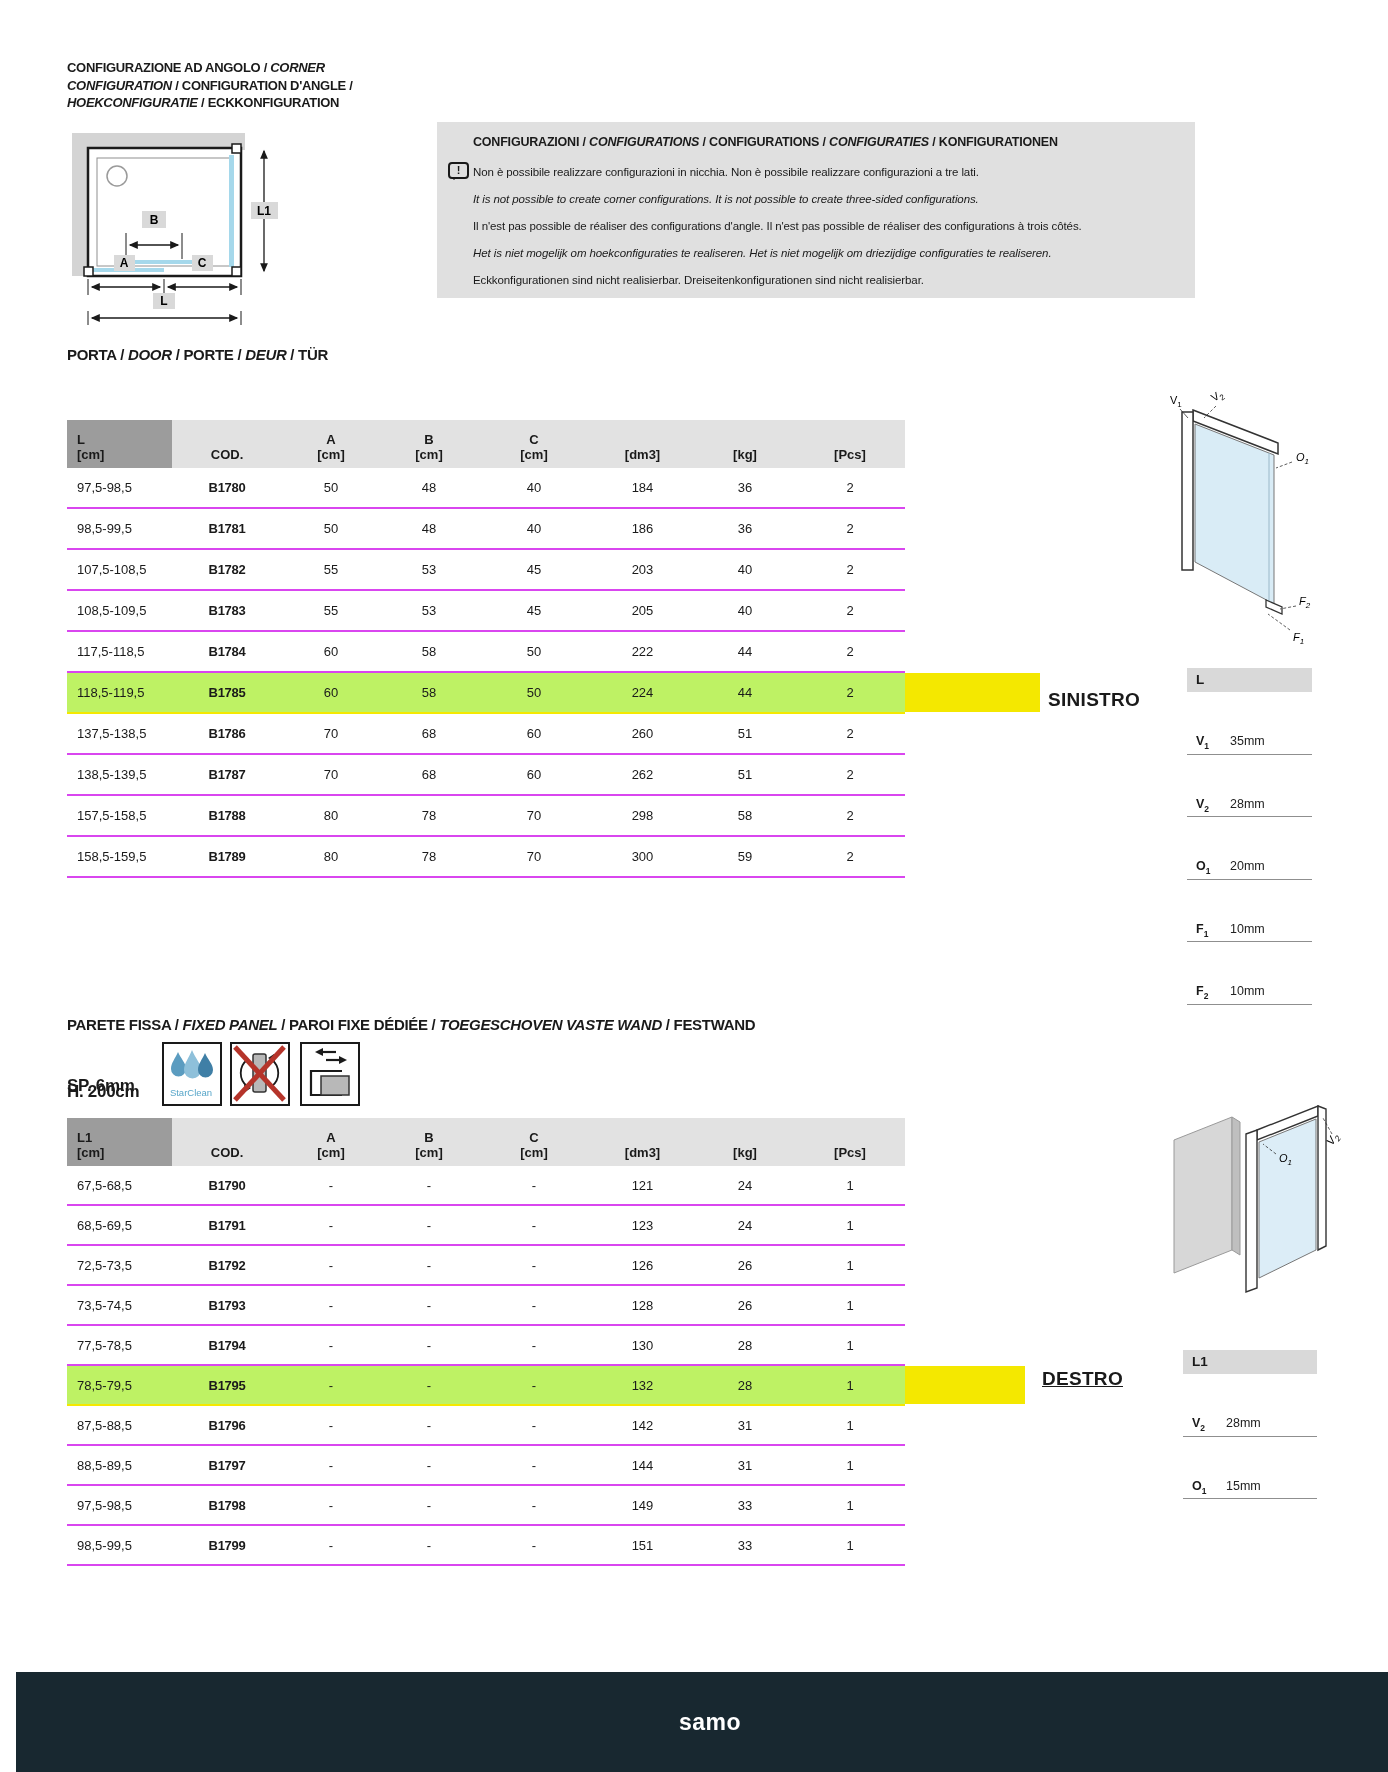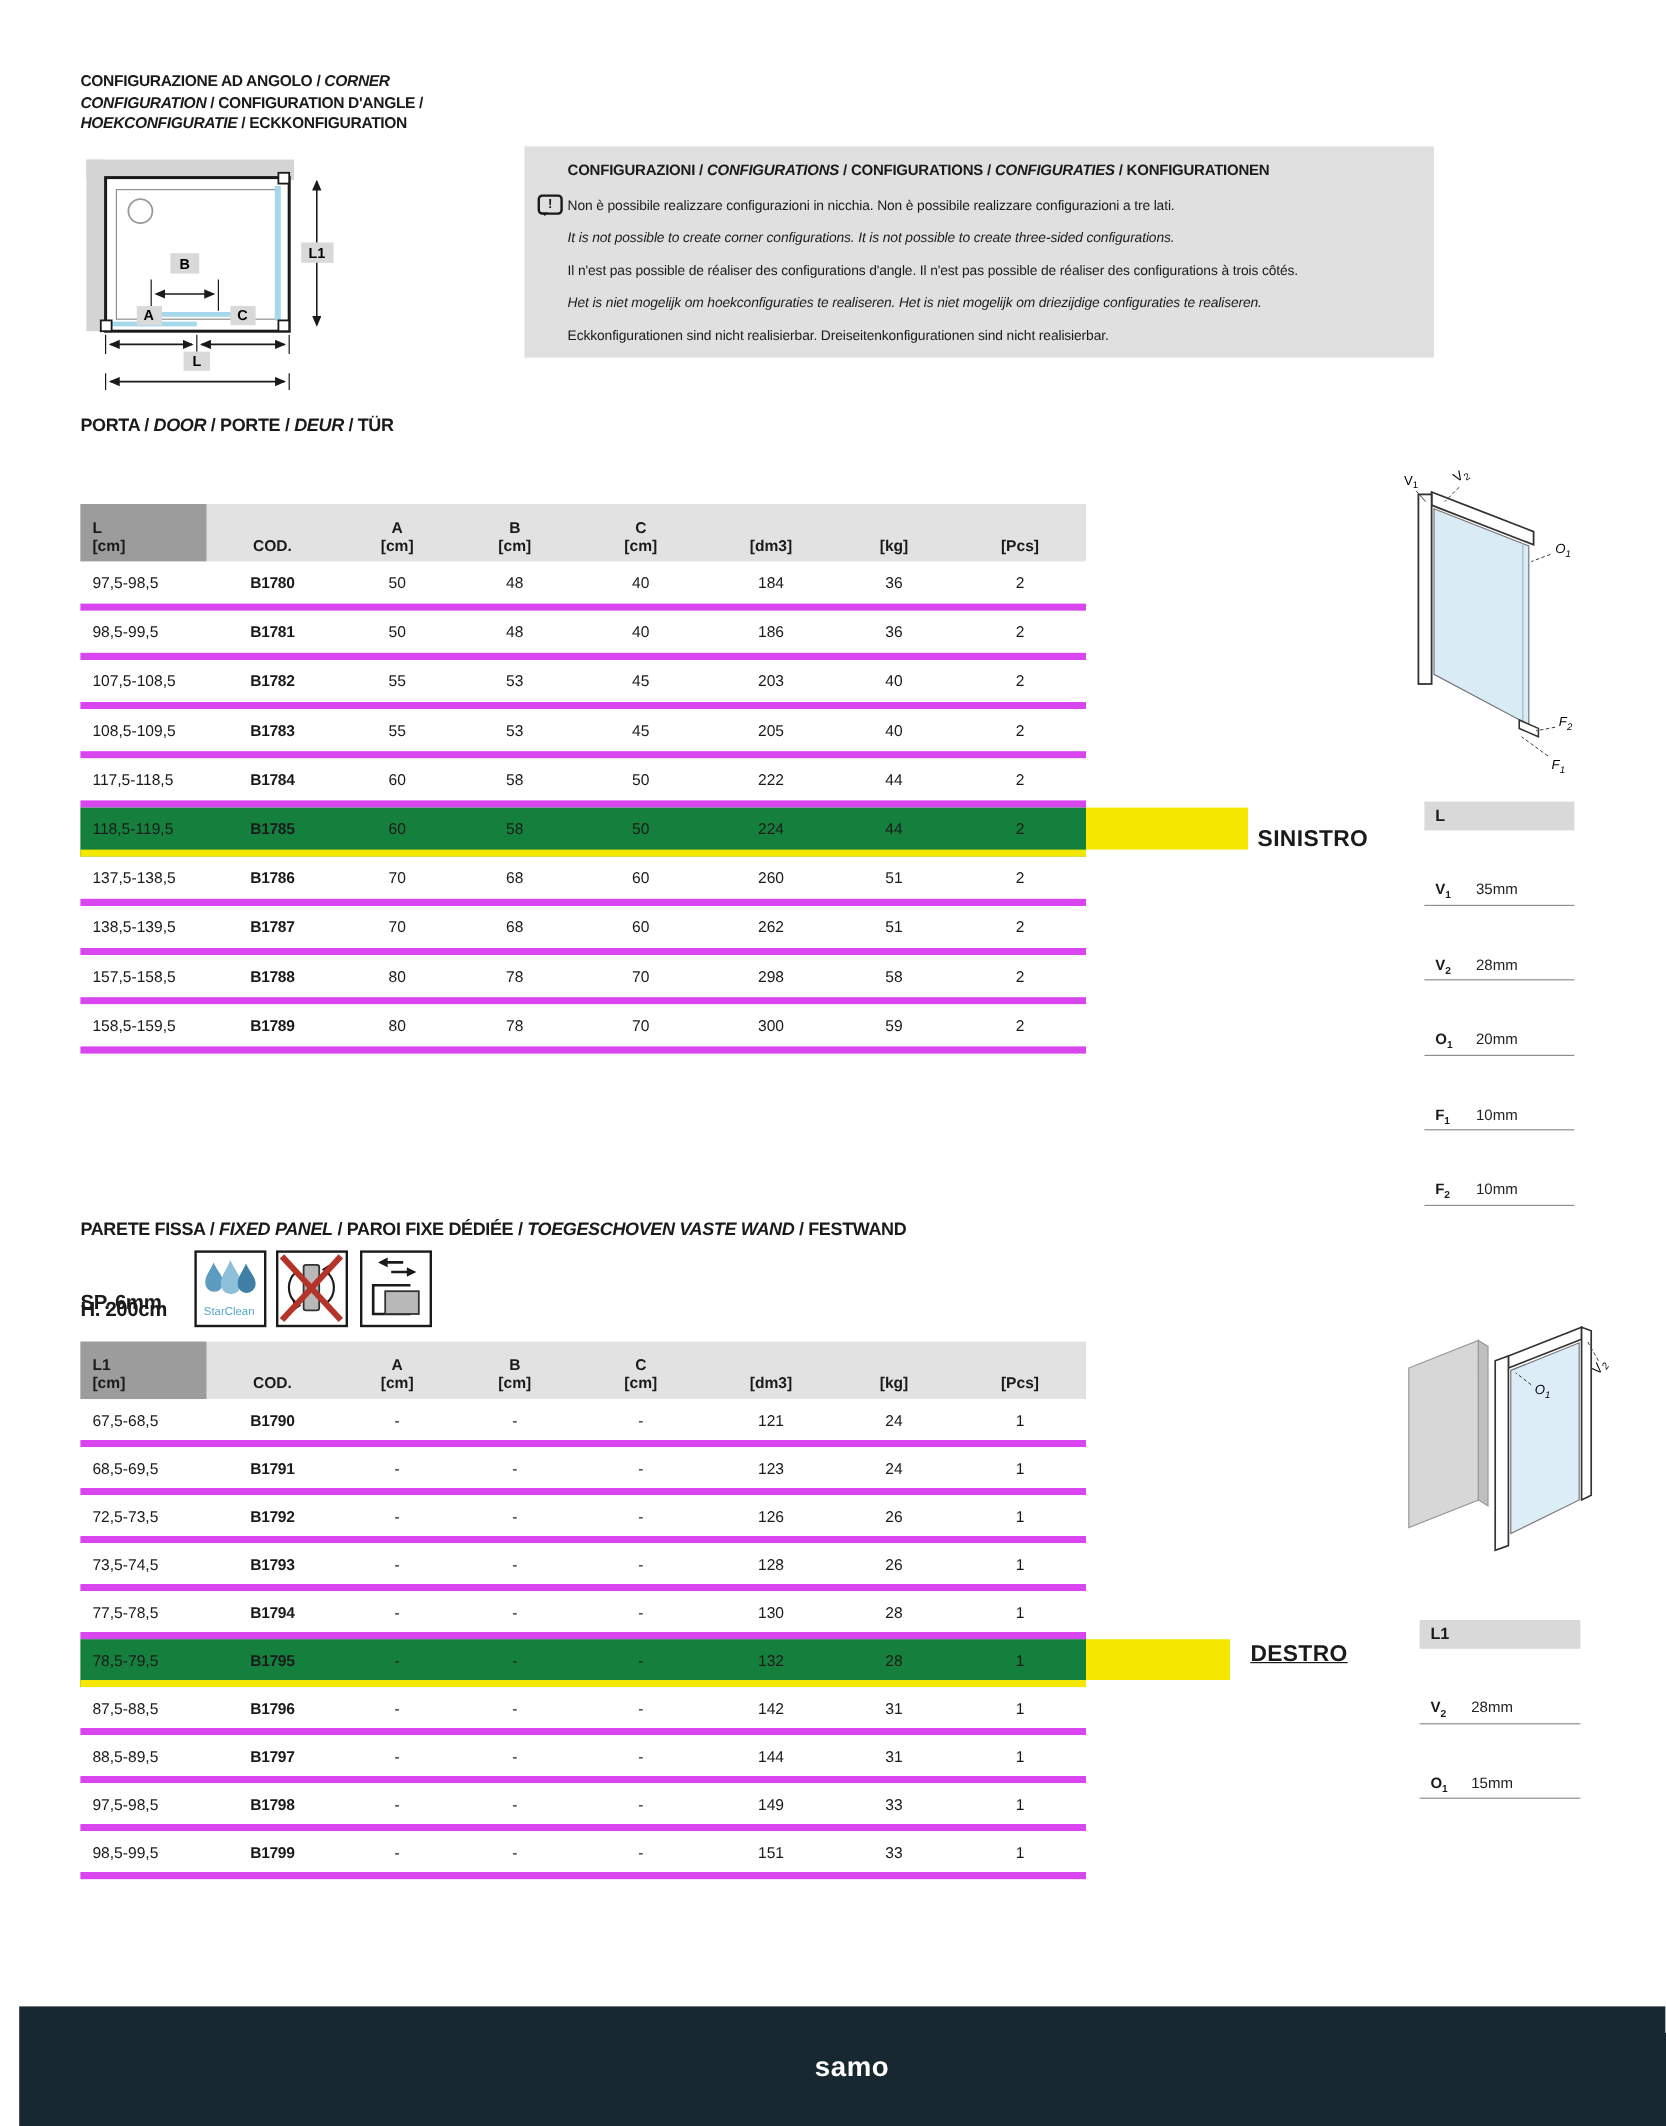--- a/index.html
+++ b/index.html
@@ -26,29 +26,29 @@
   .sec-title{position:absolute;font-weight:bold;font-size:15px;letter-spacing:-0.3px;white-space:nowrap;}
 
   
   .table{position:absolute;width:838px;font-size:13px;}
   .thead{display:flex;height:48px;background:#e2e2e2;font-weight:bold;}
   .th{display:flex;flex-direction:column;justify-content:flex-end;align-items:center;
       padding-bottom:6px;line-height:15px;}
   .th.first{background:#9c9c9c;align-items:flex-start;padding-left:10px;}
   .w0{width:105px;}.w1{width:110px;}.w2{width:98px;}.w3{width:98px;}
   .w4{width:112px;}.w5{width:105px;}.w6{width:100px;}.w7{width:110px;}
-  .trow{display:flex;align-items:center;border-bottom:6px solid #d946ef;position:relative;background:#fff;}
+  .trow{display:flex;align-items:center;border-bottom:2px solid #d946ef;position:relative;background:#fff;}
   .t1 .trow{height:41px;}
   .t2 .trow{height:40px;}
   .tc{text-align:center;}
   .tc0{width:105px;text-align:left;padding-left:10px;}
   .tc1{width:110px;font-weight:bold;letter-spacing:-0.3px;}
   .tc2{width:98px;}.tc3{width:98px;}.tc4{width:112px;}
   .tc5{width:105px;}.tc6{width:100px;}.tc7{width:110px;}
-  .hilite{background:#15803d;border-bottom-color:#f4e800;justify-content:flex-end;}
+  .hilite{background:#bef264;border-bottom-color:#f4e800;justify-content:flex-end;}
   .hilite::after{content:"";position:absolute;left:838px;top:0;height:100%;background:#f4e800;}
   .t1 .hilite::after{width:135px;}
   .t2 .hilite::after{width:120px;}
 
   .side-label{position:absolute;font-size:19px;font-weight:bold;letter-spacing:0.3px;}
 
   
   .dims{position:absolute;font-size:12.5px;}
   .dims-head{background:#d9d9d9;font-weight:bold;font-size:13.5px;padding:4px 9px 5px;}
   .dimrow{display:flex;align-items:baseline;border-bottom:1px solid #8f8f8f;padding:2px 9px 3px;}

